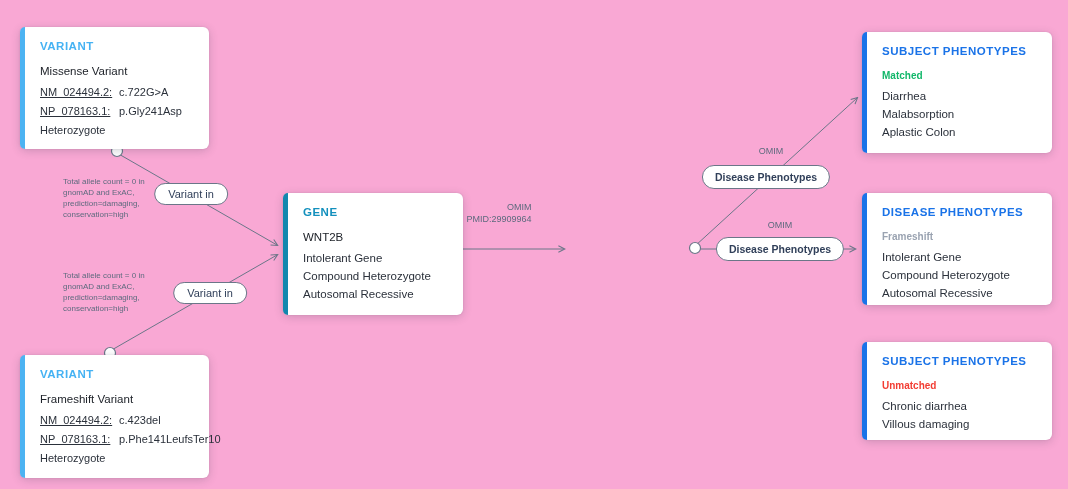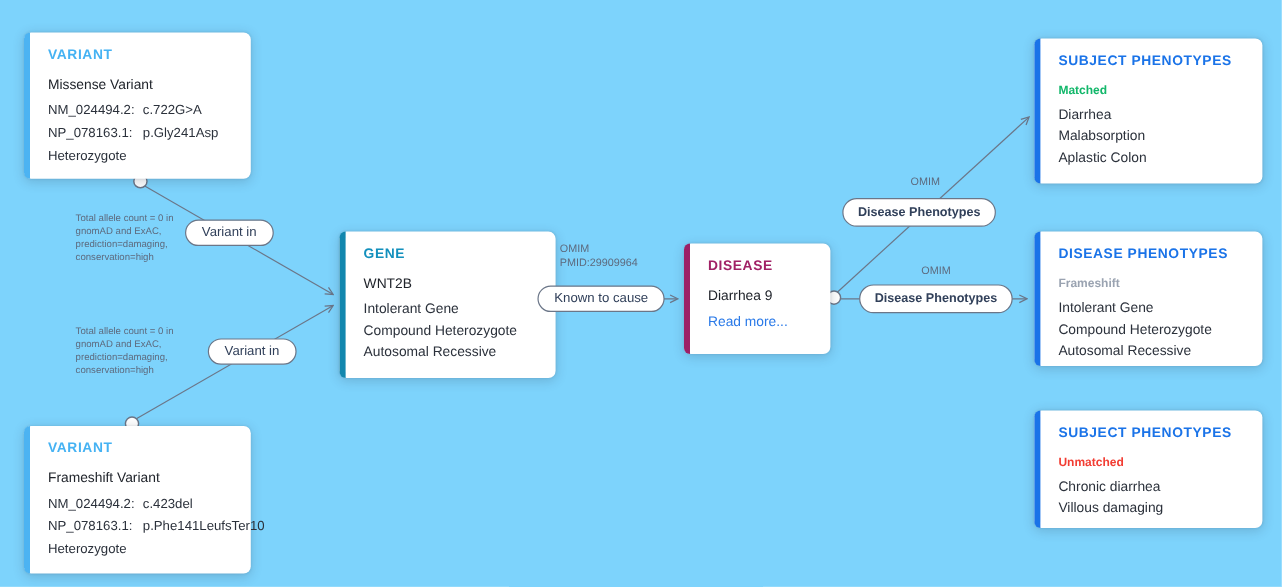--- a/index.html
+++ b/index.html
@@ -1,17 +1,17 @@
 <!DOCTYPE html>
 <html><head>
 <meta charset="utf-8">
 <style>
   * { box-sizing: border-box; }
   body { margin: 0; background: #ffffff; font-family: "Liberation Sans", sans-serif; }
-  .canvas { position: relative; width: 1068px; height: 489px; background: #7dd3fc; overflow: hidden; }
+  .canvas { position: relative; width: 1068px; height: 489px; background: #f9a8d4; overflow: hidden; }
 
   svg.edges { position: absolute; left: 0; top: 0; width: 1068px; height: 489px; }
 
   .card {
     position: absolute;
     background: #ffffff;
     border-radius: 6px;
     box-shadow: 0 2px 10px rgba(40,50,70,.20), 0 0 2px rgba(40,50,70,.12);
     padding: 13px 12px 10px 20px;
   }
@@ -30,40 +30,40 @@
   .t-magenta   { color: #a12166; }
   .t-blue      { color: #1a73e8; }
 
   .card-subtitle { font-size: 11.5px; font-weight: normal; color: #20242b; margin-bottom: 9px; }
   .card-status   { font-size: 10px; font-weight: bold; margin-bottom: 9px; }
   .status-matched     { color: #12b76a; }
   .status-unconfirmed { color: #9aa3b1; }
   .status-unmatched   { color: #f23d33; }
 
   .vrow { display: flex; font-size: 11px; color: #2b313b; margin-bottom: 7px; }
-  .vlabel { width: 79px; flex: none; }
+  .vlabel { width: 79px; flex: none; text-decoration: underline; }
   .vvalue { flex: 1; }
   .vzygosity { font-size: 11px; color: #2b313b; }
 
   .list-item { font-size: 11.5px; color: #2b313b; margin-bottom: 6px; }
 
   .read-more { font-size: 11.5px; color: #2979e8; margin-top: 10px; cursor: pointer; }
 
   .pill {
     position: absolute; transform: translate(-50%, -50%);
     background: #ffffff; border: 1px solid #6b7688; border-radius: 999px;
     padding: 4px 13px; font-size: 11px; color: #31405a; white-space: nowrap;
   }
   .pill.bold { font-weight: bold; font-size: 10.5px; padding: 5px 12px; }
 
   .note {
     position: absolute; font-size: 8px; line-height: 11px; color: #5d6a7e;
     white-space: pre-line;
   }
-  .note.center { transform: translateX(-50%); text-align: left; font-size: 9px; line-height: 11.5px; }
+  .note.center { transform: translateX(-50%); text-align: right; font-size: 9px; line-height: 11.5px; }
 </style>
 </head>
 <body>
 
 <div class="canvas">
 
   <svg class="edges" viewBox="0 0 1068 489">
     <defs>
       <marker id="arrow" viewBox="0 0 10 10" refX="8" refY="5" markerWidth="8" markerHeight="8" orient="auto-start-reverse">
         <path d="M1,1 L9,5 L1,9" fill="none" stroke="#6b7688" stroke-width="1.3"></path>
@@ -113,25 +113,20 @@
   </div>
 
   <div class="card accent-teal" style="left:283px; top:193px; width:180px; height:122px;">
     <div class="card-title t-teal">GENE</div>
     <div class="card-subtitle">WNT2B</div>
     <div class="list-item">Intolerant Gene</div>
     <div class="list-item">Compound Heterozygote</div>
     <div class="list-item">Autosomal Recessive</div>
   </div>
 
-  <div class="card accent-magenta" style="left:570px; top:203px; width:122px; height:92px;">
-    <div class="card-title t-magenta">DISEASE</div>
-    <div class="card-subtitle">Diarrhea 9</div>
-    <div class="read-more">Read more...</div>
-  </div>
 
   <div class="card accent-blue" style="left:862px; top:32px; width:190px; height:121px;">
     <div class="card-title t-blue">SUBJECT PHENOTYPES</div>
     <div class="card-status status-matched">Matched</div>
     <div class="list-item">Diarrhea</div>
     <div class="list-item">Malabsorption</div>
     <div class="list-item">Aplastic Colon</div>
   </div>
 
   <div class="card accent-blue" style="left:862px; top:193px; width:190px; height:112px;">
@@ -144,21 +139,20 @@
 
   <div class="card accent-blue" style="left:862px; top:342px; width:190px; height:98px;">
     <div class="card-title t-blue">SUBJECT PHENOTYPES</div>
     <div class="card-status status-unmatched">Unmatched</div>
     <div class="list-item">Chronic diarrhea</div>
     <div class="list-item">Villous damaging</div>
   </div>
 
   <div class="pill" style="left:191px; top:194px;">Variant in</div>
   <div class="pill" style="left:210px; top:293px;">Variant in</div>
-  <div class="pill" style="left:501px; top:249px;">Known to cause</div>
   <div class="pill bold" style="left:766px; top:177px;">Disease Phenotypes</div>
   <div class="pill bold" style="left:780px; top:249px;">Disease Phenotypes</div>
 
   <div class="note" style="left:63px; top:176px; width:112px;">Total allele count = 0 in
 gnomAD and ExAC,
 prediction=damaging,
 conservation=high</div>
   <div class="note" style="left:63px; top:270px; width:112px;">Total allele count = 0 in
 gnomAD and ExAC,
 prediction=damaging,

